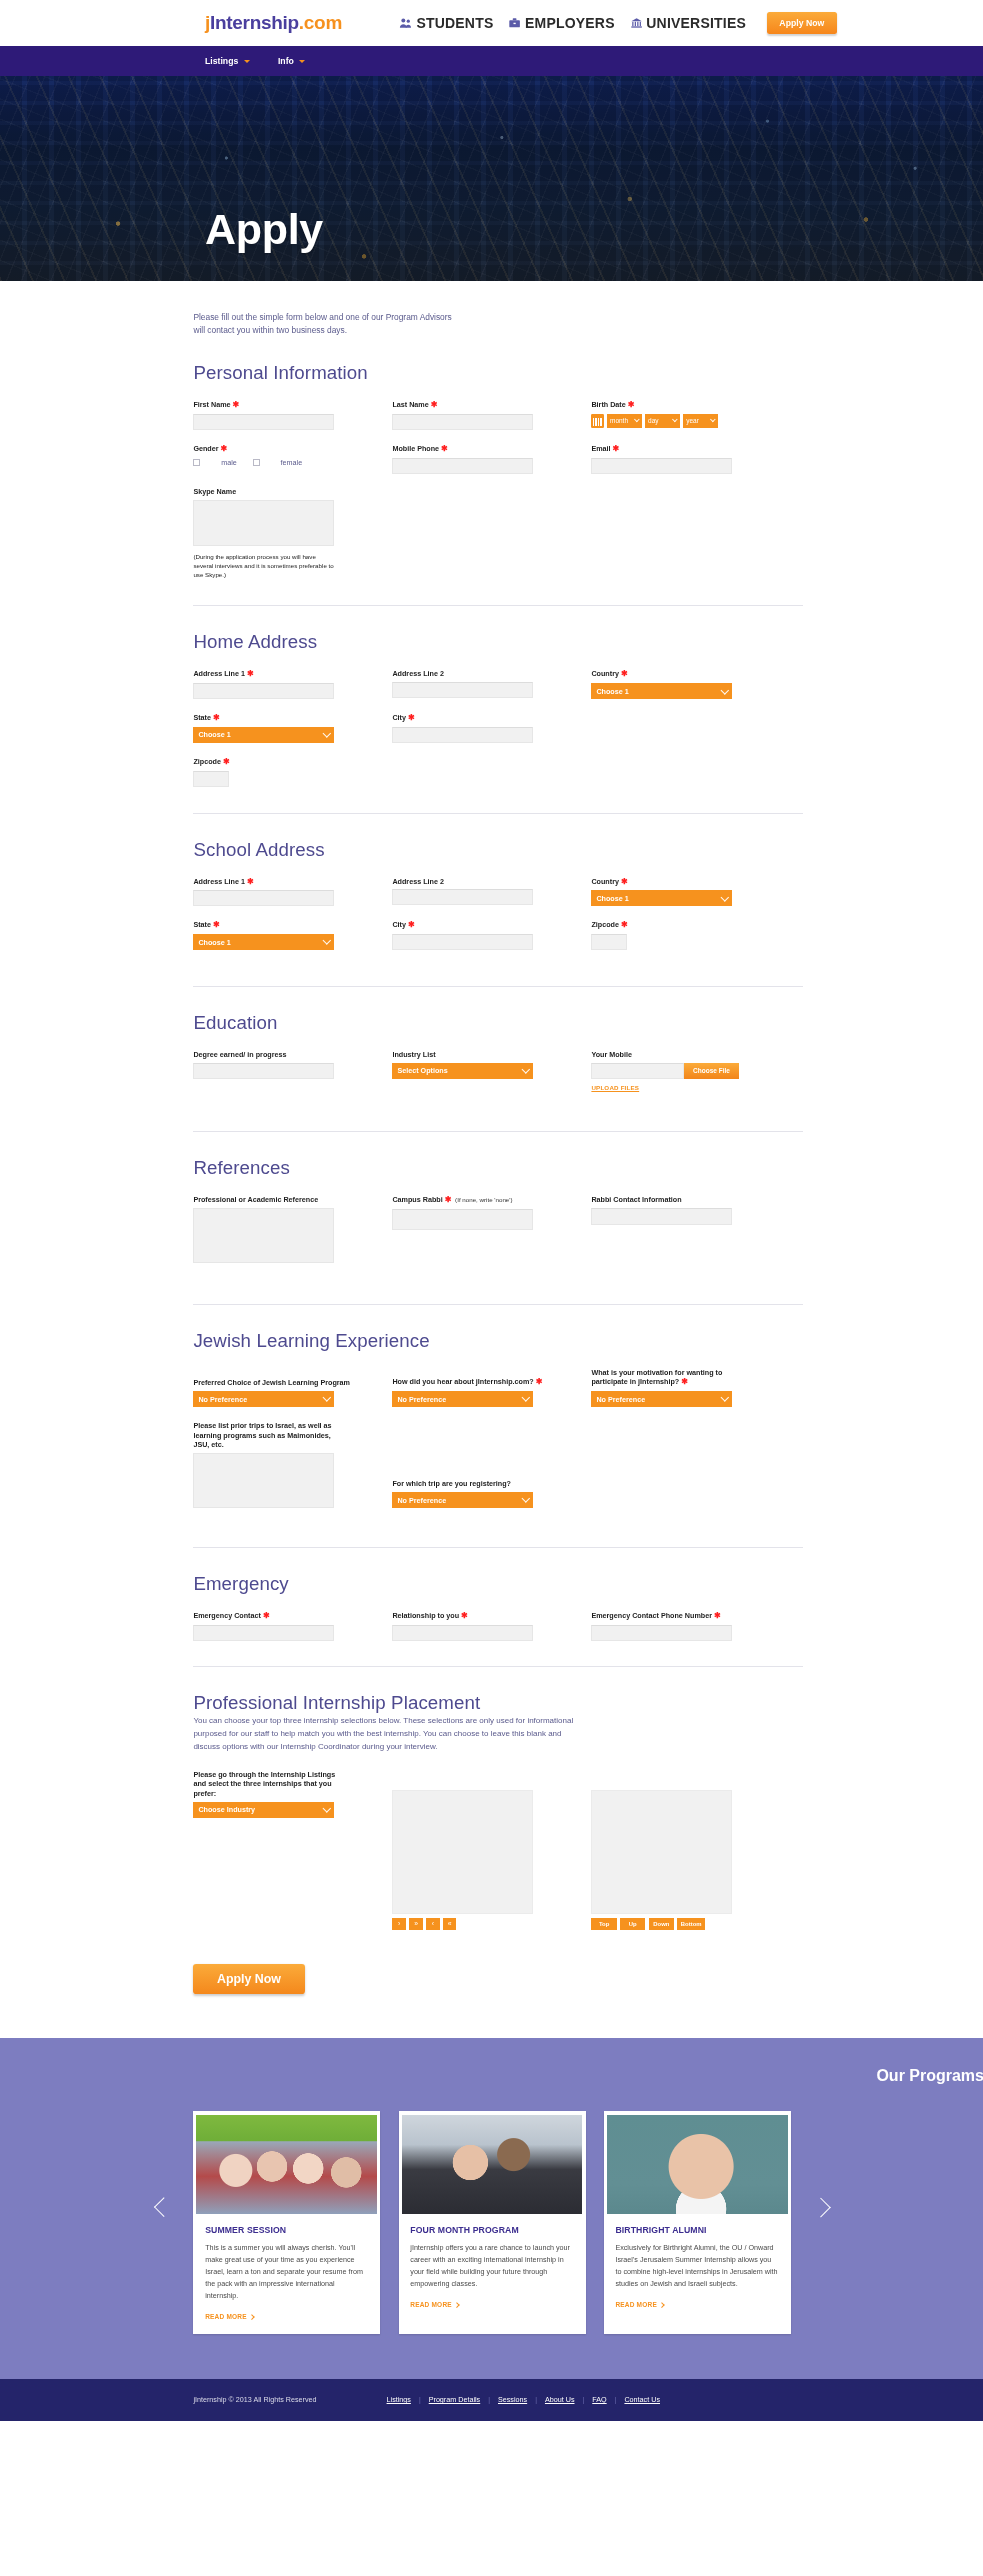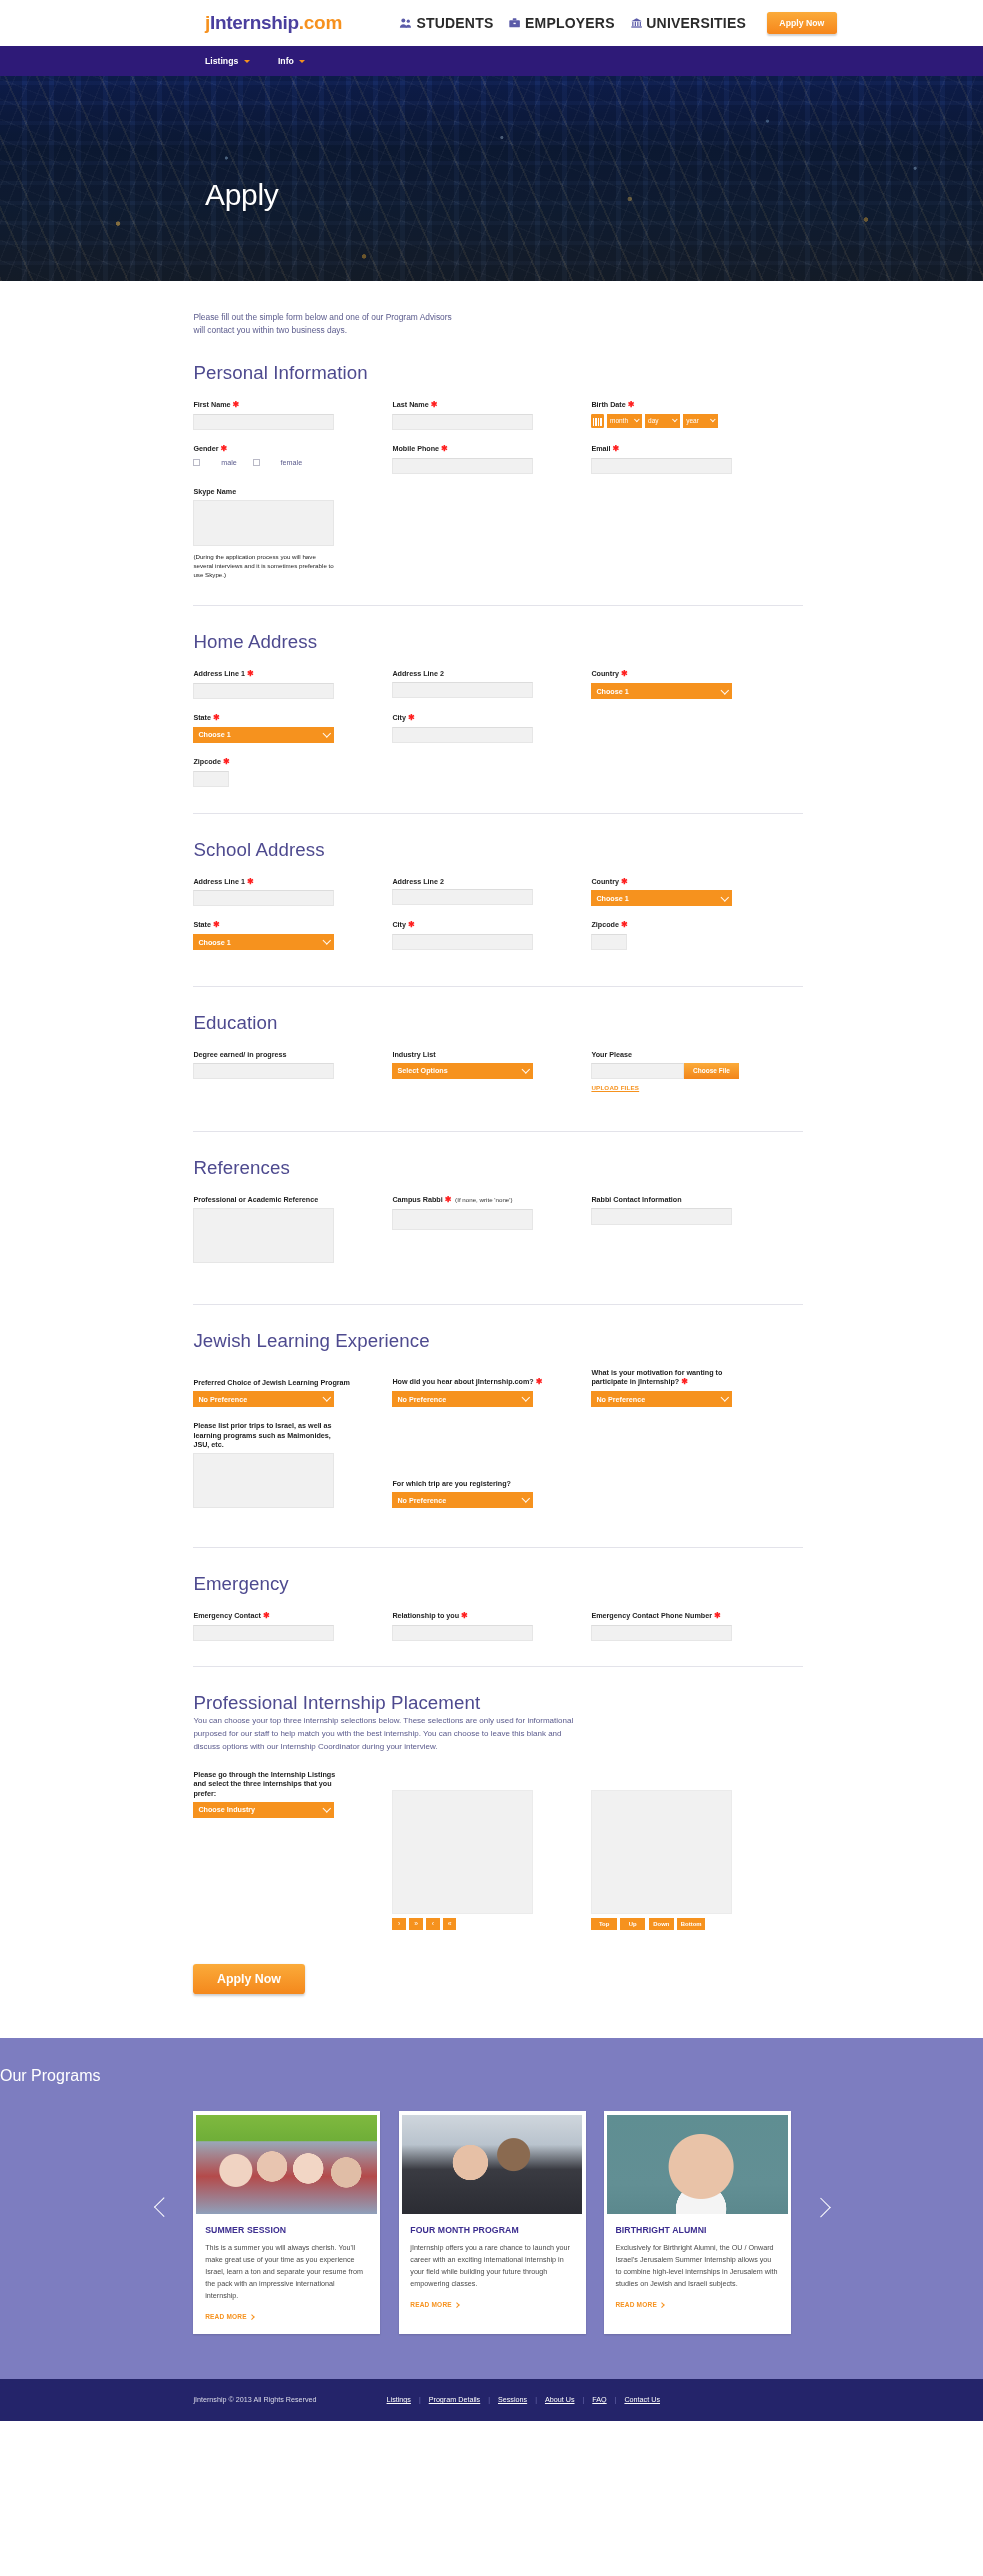--- a/index.html
+++ b/index.html
@@ -115,23 +115,23 @@
     content: "";
     position: absolute; inset: 0;
     background:
       repeating-linear-gradient(90deg, rgba(0,0,0,0.28) 0 22.4px, rgba(255,255,255,0.02) 22.4px 27px),
       repeating-linear-gradient(0deg, rgba(0,0,0,0.22) 0 16px, rgba(255,255,255,0.025) 16px 20px);
     opacity: 0.55;
   }
   .hero-title {
     position: absolute;
     left: 205px;
-    top: 102px;
-    font-size: 30px;
-    font-weight: 400;
+    top: 129px;
+    font-size: 43px;
+    font-weight: 700;
     color: #ffffff;
     letter-spacing: -0.3px;
     z-index: 3;
     text-shadow: 0 0.6px 2.5px rgba(0,0,0,0.3);
   }
 
   
   .form-wrap {
     width: 984px;
     padding: 0 0 44px 0;
@@ -366,24 +366,24 @@
     box-shadow: 0 1.2px 2.5px rgba(0,0,0,0.2);
   }
 
   
   .programs {
     background: #7d7dc0;
     padding: 29px 0 45px 0;
     position: relative;
   }
   .programs-title {
-    text-align: left;
+    text-align: right;
     color: #ffffff;
     font-size: 16px;
-    font-weight: 400;
+    font-weight: 700;
     margin-bottom: 26px;
   }
   .cards {
     width: 622px;
     margin: 0 auto;
     display: flex;
     justify-content: space-between;
     padding: 0 12.4px;
   }
   .card {
@@ -739,21 +739,21 @@
           <input class="txt" type="text" style="">
         </div>
         <div class="col">
           <label class="fld">Industry List</label>
           <div class="sel">
               <span>Select Options</span>
               <i class="chev"></i>
             </div>
         </div>
         <div class="col">
-          <label class="fld">Your Please</label>
+          <label class="fld">Your Mobile</label>
           <div class="file-row">
             <input class="txt resume" type="text" style="">
             <button class="choose-file">Choose File</button>
           </div>
           <span class="upload-link">UPLOAD FILES</span>
         </div>
       </div>
 
       <div class="section-divider" style="margin-top:39px;"></div>
     </div>

